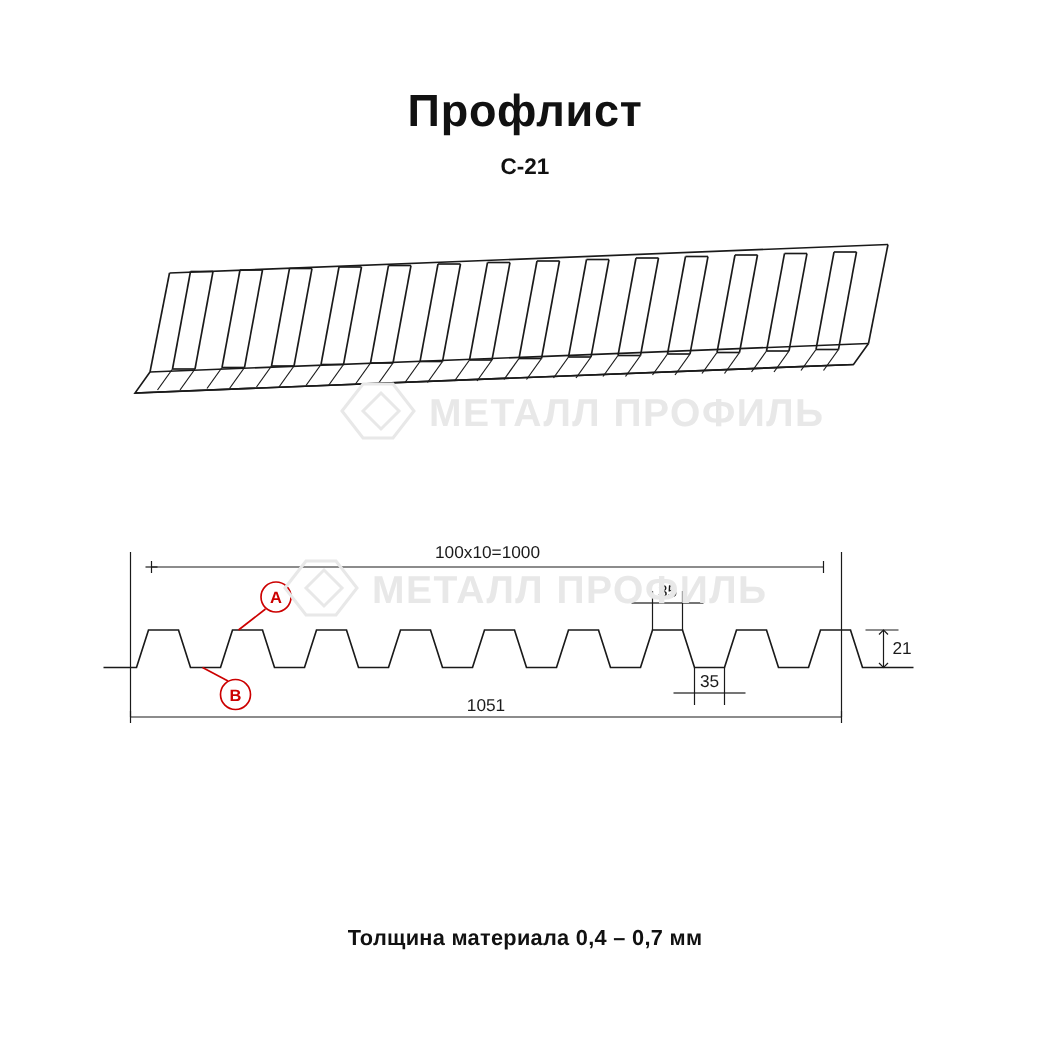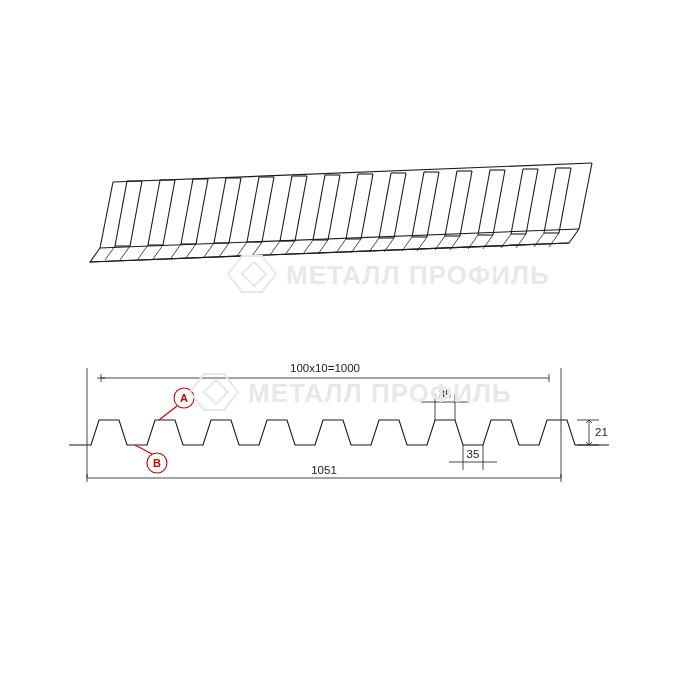--- a/index.html
+++ b/index.html
@@ -81,20 +81,22 @@
   .redtxt { fill: #cc0000; font-family: "Liberation Sans", sans-serif; font-size: 11px; font-weight: bold; }
   .dimtxt { fill: #1a1a1a; font-family: "Liberation Sans", sans-serif; font-size: 11.5px; }
   .wm-text { fill: #e8e8e8; font-family: "Liberation Sans", sans-serif; font-size: 26px; font-weight: bold; letter-spacing: 1px; }
   .wm-shape { stroke: #e8e8e8; fill: none; stroke-width: 2; }
 </style>
 </head>
 <body>
 
 <div class="page">
 
+  <div class="title">Профлист</div>
+  <div class="subtitle">С-21</div>
 
   <div class="iso-view">
     <svg width="545" height="150" viewBox="0 0 545 150">
       <g class="ln med">
 
         <path d="M33 32 L512 13"></path>
         <path d="M20 98 L499 79"></path>
         <path d="M33 32 L20 98"></path>
         <path d="M512 13 L499 79"></path>
 
@@ -265,20 +267,21 @@
       </g>
 
       <g>
         <circle class="red" cx="88" cy="113" r="10"></circle>
         <text class="redtxt" x="88" y="117" text-anchor="middle">B</text>
         <path class="red" d="M83 104 L66 95"></path>
       </g>
     </svg>
   </div>
 
+  <div class="footer">Толщина материала 0,4 – 0,7 мм</div>
 
   <svg class="watermark">
     <g transform="translate(228,250)">
       <g class="wm-shape">
         <path d="M0 24 L14 6 L34 6 L48 24 L34 42 L14 42 Z"></path>
         <path d="M14 24 L26 12 L38 24 L26 36 Z"></path>
       </g>
       <text class="wm-text" x="58" y="34">МЕТАЛЛ ПРОФИЛЬ</text>
     </g>
     <g transform="translate(190,368)">

